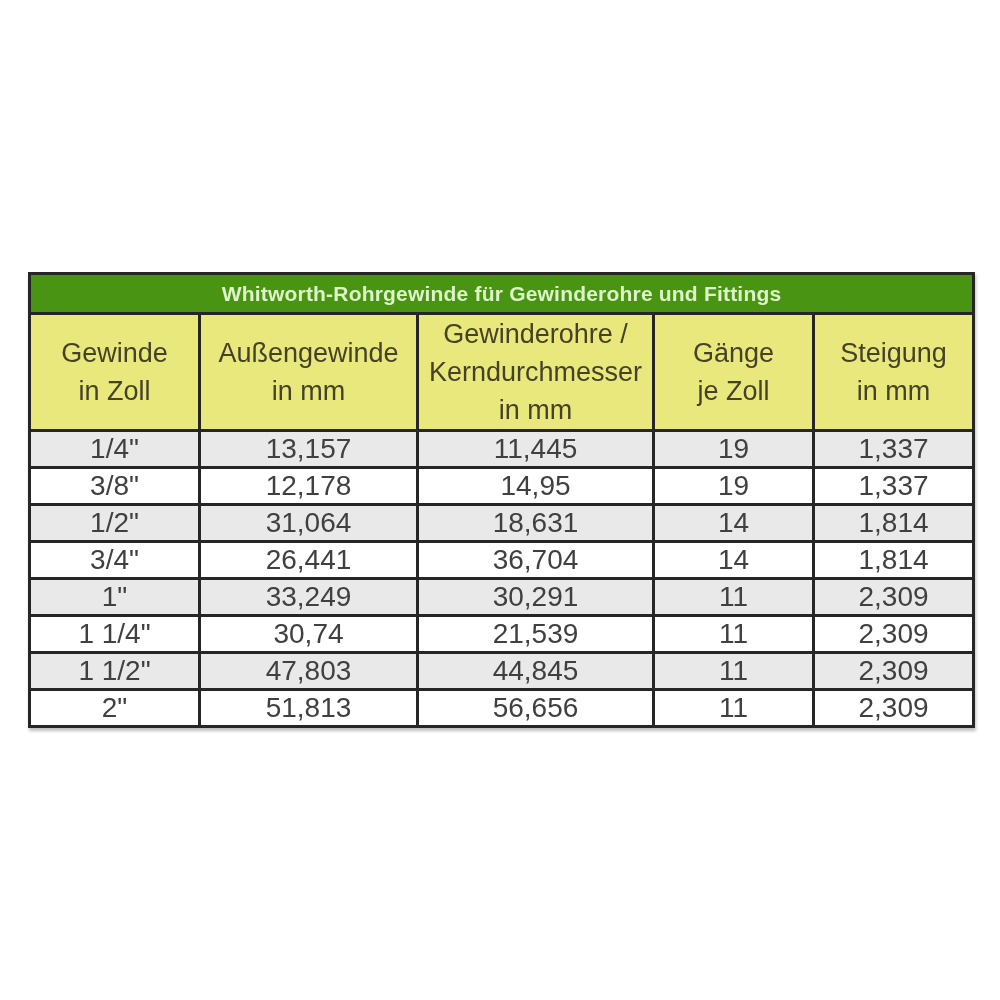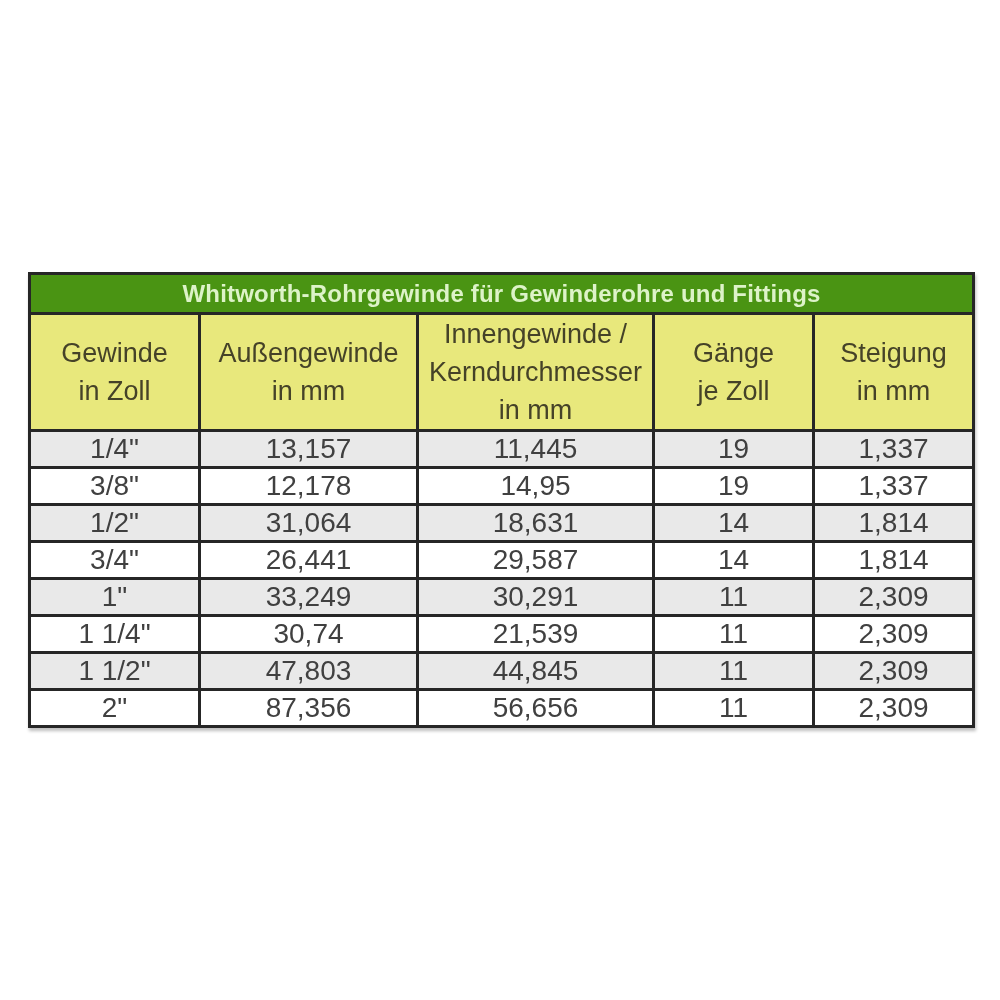--- a/index.html
+++ b/index.html
@@ -34,21 +34,21 @@
     box-shadow: 1px 3px 3px rgba(0,0,0,0.25);
   }
   table.whitworth-table td, table.whitworth-table th {
     border: 3px solid var(--border);
     text-align: center;
     vertical-align: middle;
   }
   td.title-cell {
     background: var(--title-bg);
     color: var(--title-text);
-    font-size: 24px;
+    font-size: 21px;
     font-weight: bold;
     height: 40px;
     letter-spacing: 0.2px;
   }
   tr.header-row th {
     background: var(--header-bg);
     color: var(--header-text);
     font-size: 27px;
     font-weight: normal;
     line-height: 38px;
@@ -77,21 +77,21 @@
       </colgroup>
     <thead>
       <tr>
         <td class="title-cell" colspan="5">Whitworth-Rohrgewinde für Gewinderohre und Fittings</td>
       </tr>
       <tr class="header-row">
           <th>Gewinde
 in Zoll</th>
           <th>Außengewinde
 in mm</th>
-          <th>Innengewinde /
+          <th>Gewinderohre /
 Kerndurchmesser
 in mm</th>
           <th>Gänge
 je Zoll</th>
           <th>Steigung
 in mm</th>
         </tr>
     </thead>
     <tbody>
         <tr>
@@ -111,21 +111,21 @@
         <tr>
           <td>1/2"</td>
           <td>31,064</td>
           <td>18,631</td>
           <td>14</td>
           <td>1,814</td>
         </tr>
         <tr>
           <td>3/4"</td>
           <td>26,441</td>
-          <td>29,587</td>
+          <td>36,704</td>
           <td>14</td>
           <td>1,814</td>
         </tr>
         <tr>
           <td>1"</td>
           <td>33,249</td>
           <td>30,291</td>
           <td>11</td>
           <td>2,309</td>
         </tr>
@@ -138,20 +138,20 @@
         </tr>
         <tr>
           <td>1 1/2"</td>
           <td>47,803</td>
           <td>44,845</td>
           <td>11</td>
           <td>2,309</td>
         </tr>
         <tr>
           <td>2"</td>
-          <td>87,356</td>
+          <td>51,813</td>
           <td>56,656</td>
           <td>11</td>
           <td>2,309</td>
         </tr>
       </tbody>
   </table>
 </div>
 
 </body></html>

